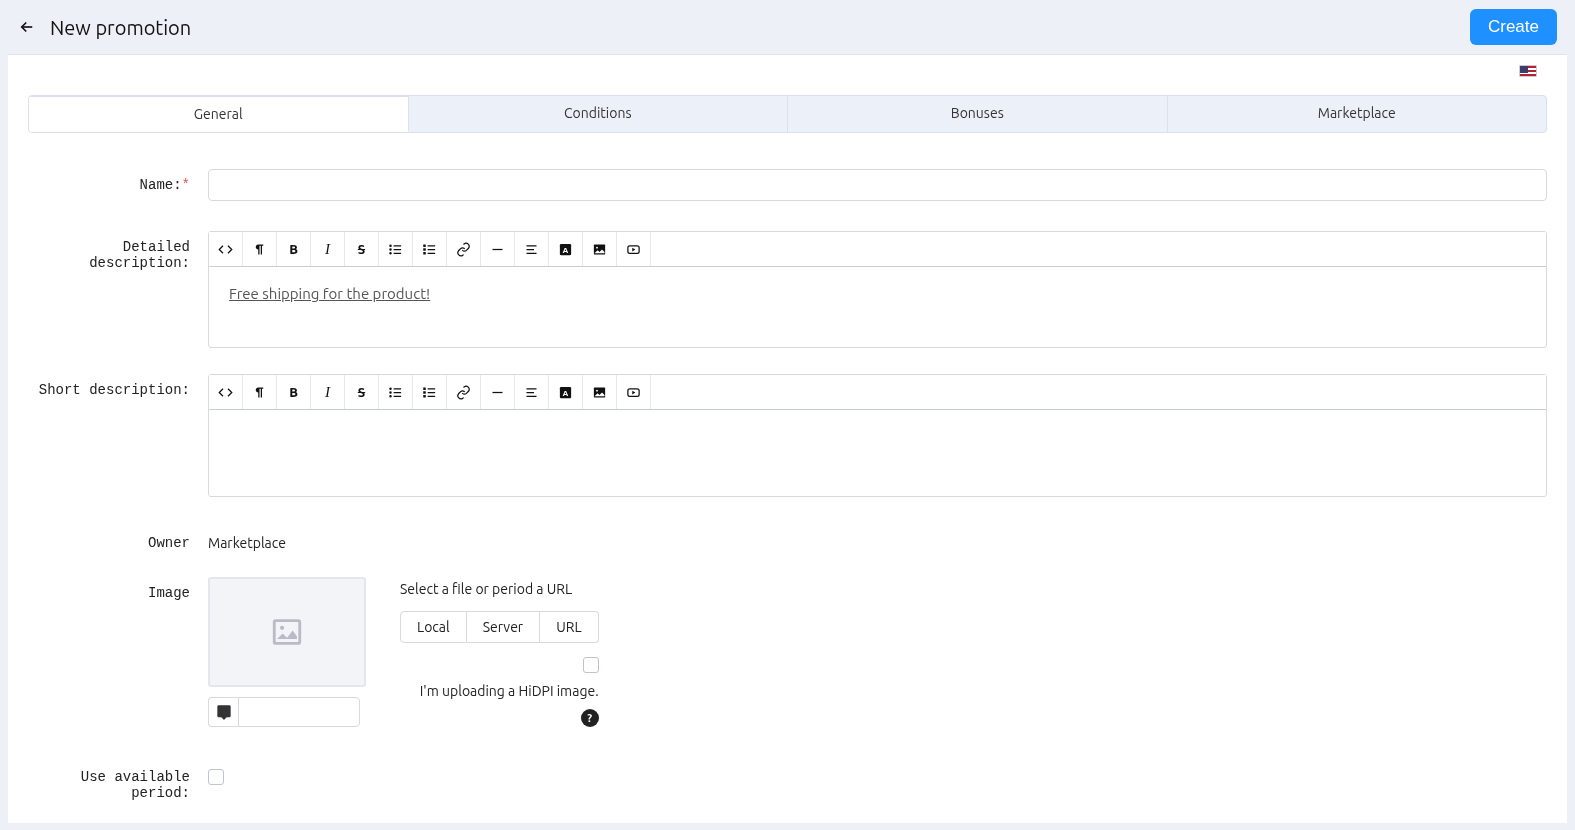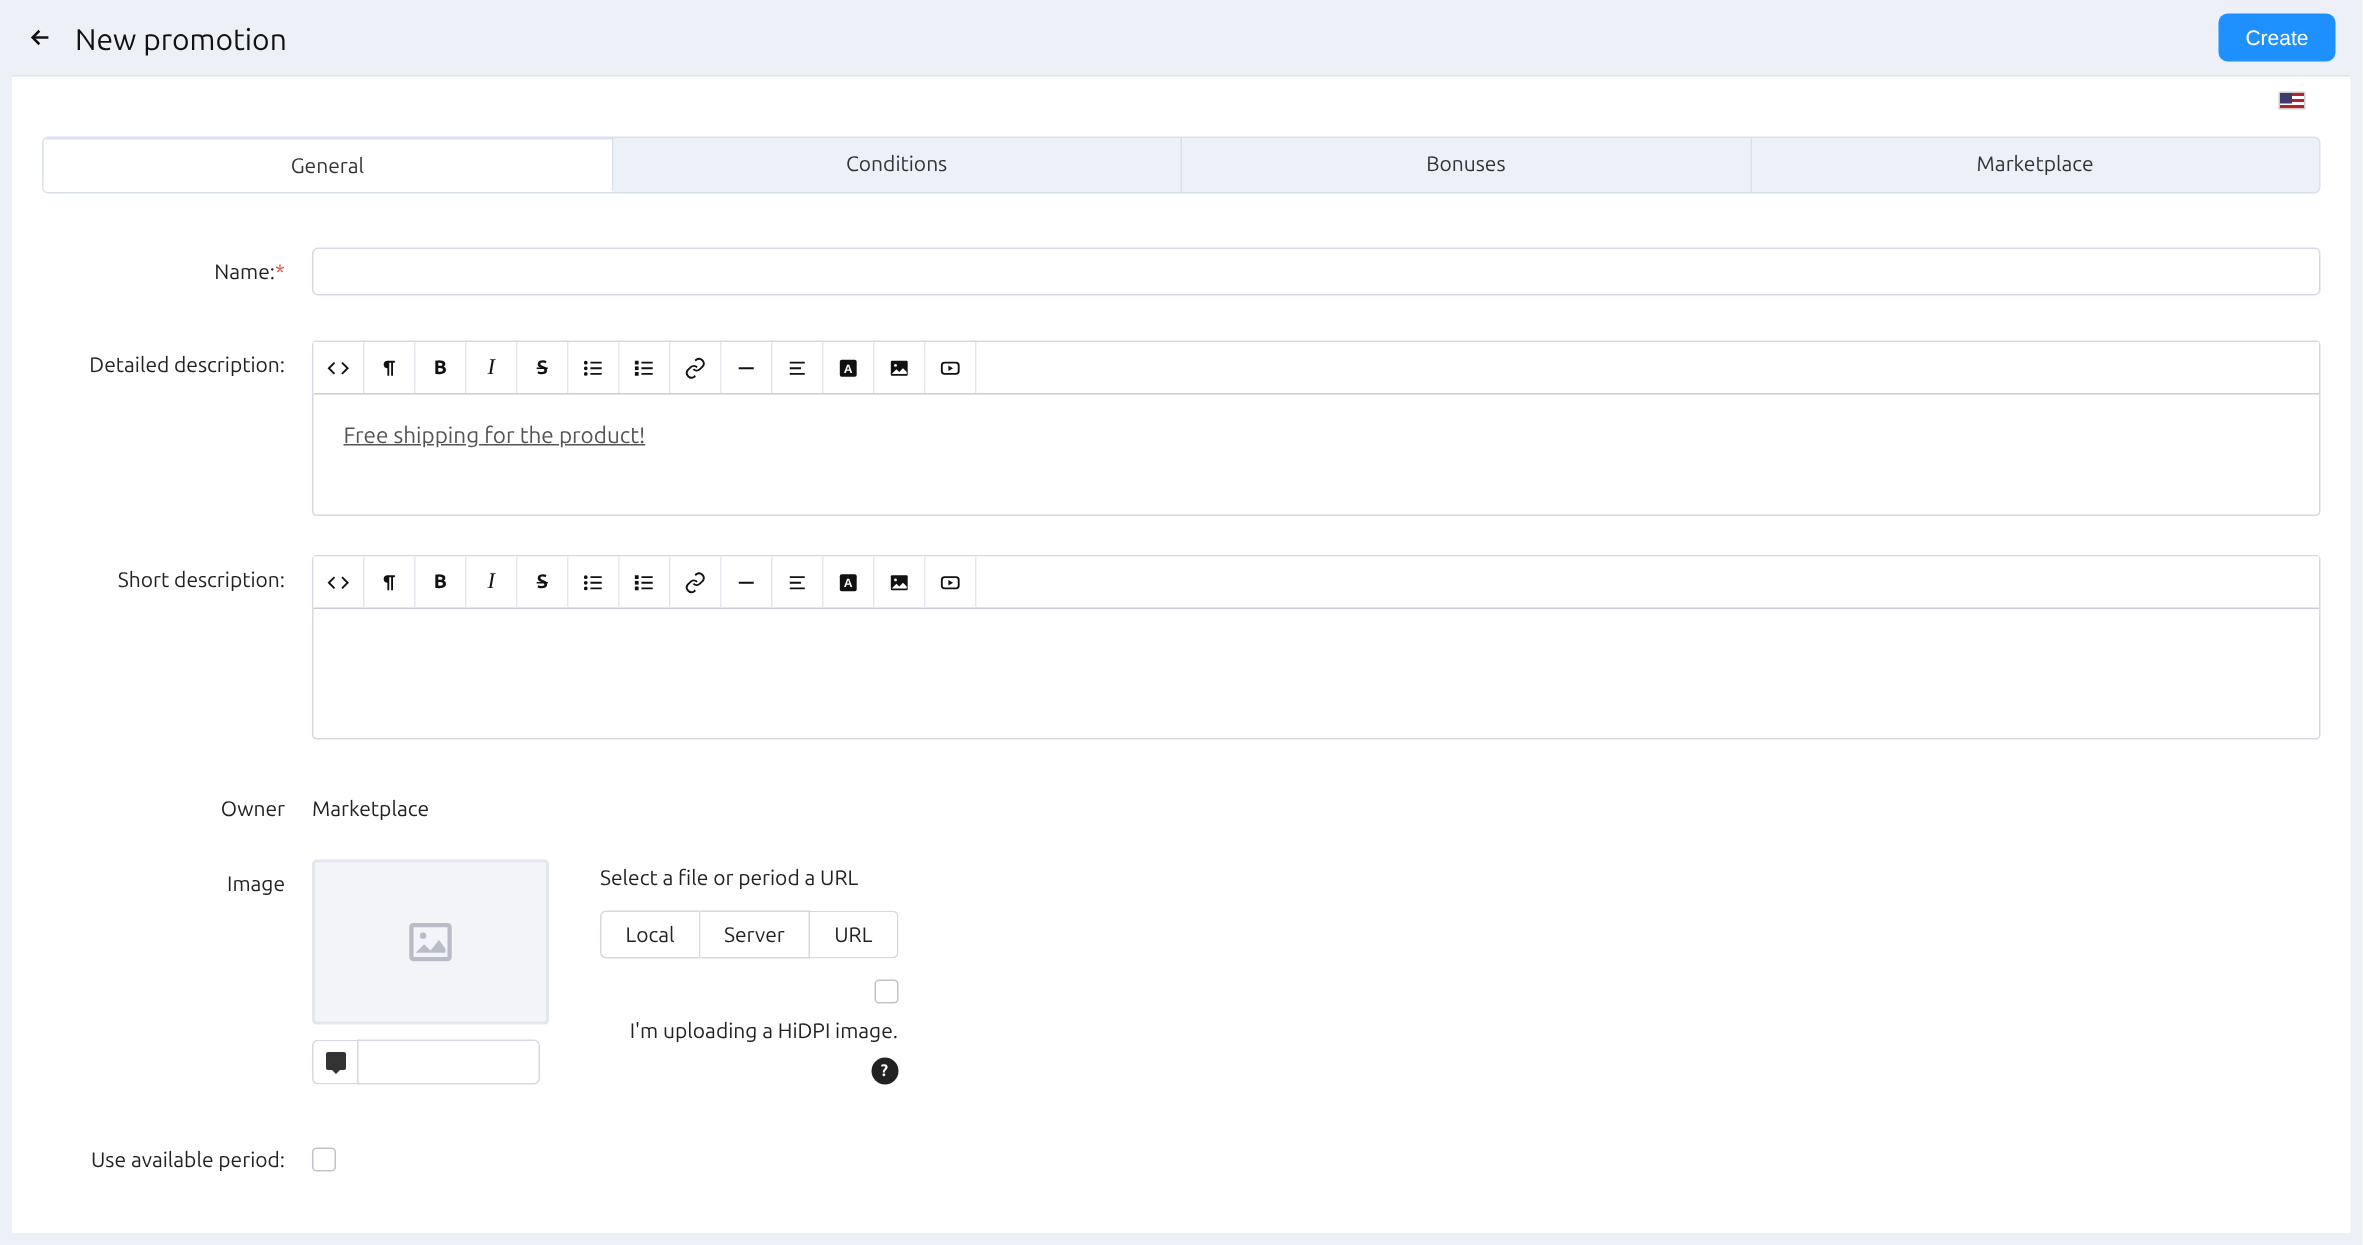--- a/index.html
+++ b/index.html
@@ -32,28 +32,28 @@
     font-size: 20px;
     font-weight: 400;
     color: #111;
   }
   .create-btn {
     background: #1e90ff;
     color: #fff;
     border: none;
     border-radius: 6px;
     padding: 8px 18px;
-    font-size: 14px;
+    font-size: 17px;
     cursor: pointer;
   }
   .panel {
     background: #fff;
     margin: 0 8px;
     border-top: 1px solid #e0e2eb;
-    padding-bottom: 30px;
+    padding-bottom: 14px;
   }
   .lang-row {
     display: flex;
     justify-content: flex-end;
     padding: 10px 30px 0 0;
   }
   .flag {
     width: 18px;
     height: 12px;
     background: linear-gradient(180deg,#b22234 0%,#b22234 20%,#fff 20%,#fff 40%,#b22234 40%,#b22234 60%,#fff 60%,#fff 80%,#b22234 80%);
@@ -99,20 +99,21 @@
     padding: 8px 20px;
   }
   .form-label {
     width: 180px;
     min-width:180px;
     text-align: right;
     padding-right: 18px;
     padding-top: 8px;
     font-size: 14px;
     color: #222;
+    font-family: Liberation Mono, monospace;
   }
   .req { color: #d9534f; }
   .form-field {
     flex: 1;
   }
   .text-input {
     width: 100%;
     height: 32px;
     border: 1px solid #d6d9e2;
     border-radius: 4px;

